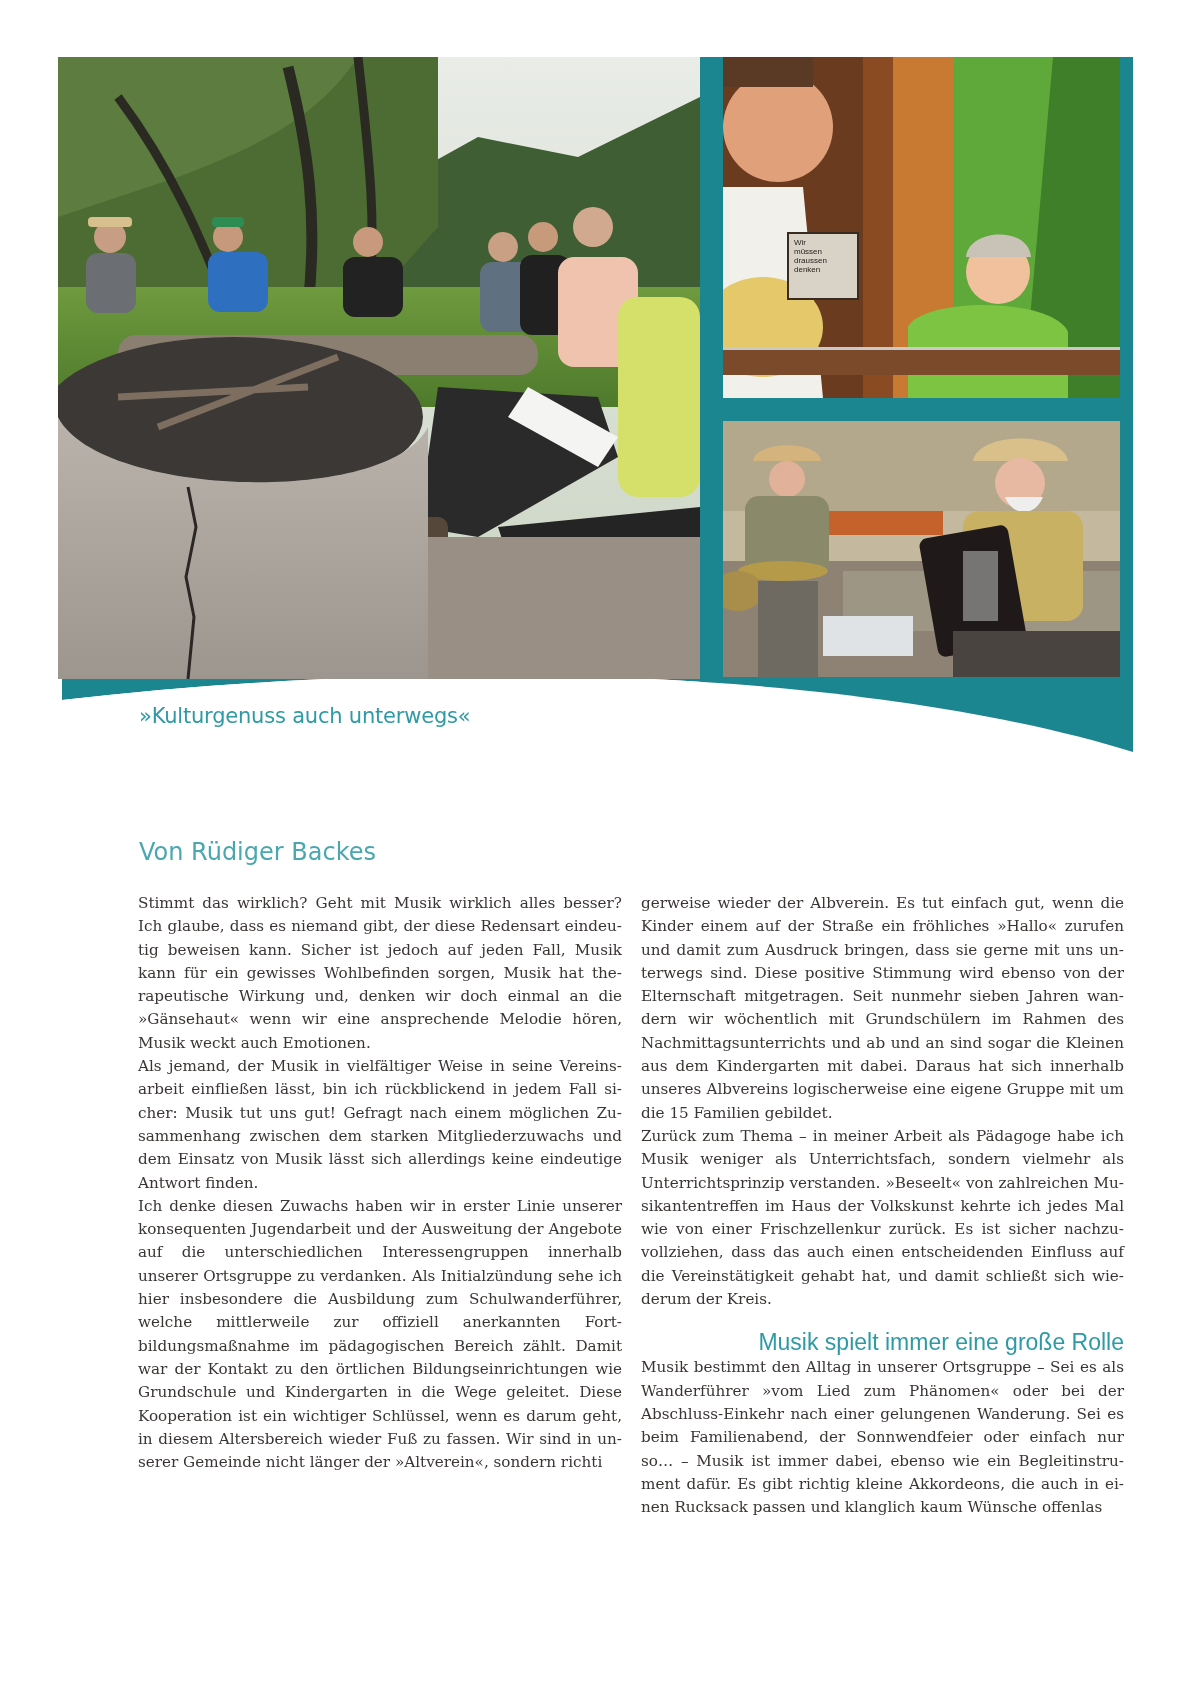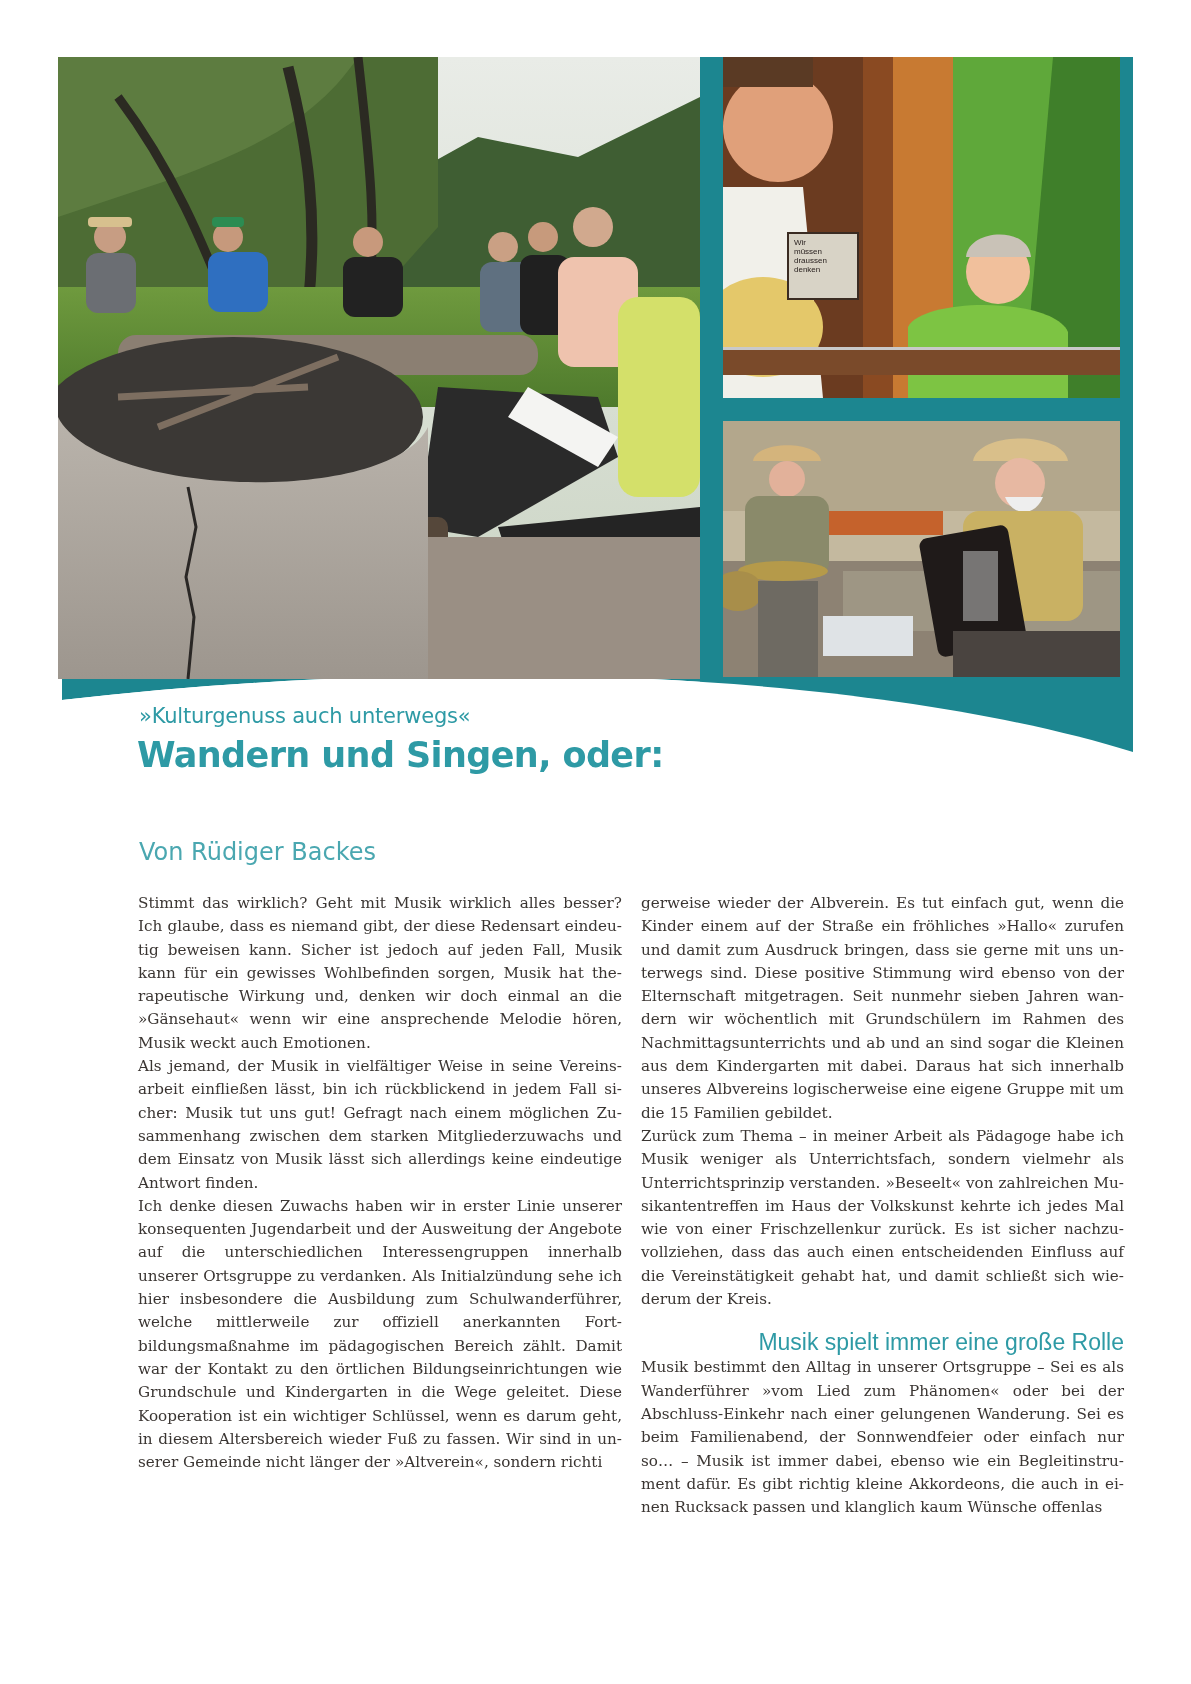--- a/index.html
+++ b/index.html
@@ -182,21 +182,20 @@
       <rect x="240" y="90" width="120" height="110" rx="16" fill="#c9b163"></rect>
       <rect x="205" y="110" width="90" height="120" rx="8" transform="rotate(-10 250 170)" fill="#1f1a19"></rect>
       <rect x="240" y="130" width="35" height="70" fill="#cfcfcf" opacity="0.5"></rect>
       <rect x="230" y="210" width="167" height="46" fill="#4a4440"></rect>
       <rect x="100" y="195" width="90" height="40" fill="#dfe3e6"></rect>
     </svg>
   </div>
 
   <div class="kicker">»Kulturgenuss auch unterwegs«</div>
   <h1 class="title" style="margin:0">
-    <span class="title-line">Wandern und Singen, oder:</span>
   </h1>
   <div class="byline">Von Rüdiger Backes</div>
 
   <div class="col col-left">
     <p>Stimmt das wirklich? Geht mit Musik wirklich alles besser? Ich glaube, dass es niemand gibt, der diese Redensart eindeu­tig beweisen kann. Sicher ist jedoch auf jeden Fall, Musik kann für ein gewisses Wohlbefinden sorgen, Musik hat the­rapeutische Wirkung und, denken wir doch einmal an die »Gänsehaut« wenn wir eine ansprechende Melodie hören, Musik weckt auch Emotionen.</p>
     <p class="gap">Als jemand, der Musik in vielfältiger Weise in seine Vereins­arbeit einfließen lässt, bin ich rückblickend in jedem Fall si­cher: Musik tut uns gut! Gefragt nach einem möglichen Zu­sammenhang zwischen dem starken Mitgliederzuwachs und dem Einsatz von Musik lässt sich allerdings keine eindeutige Antwort finden.</p>
     <p class="gap">Ich denke diesen Zuwachs haben wir in erster Linie unserer konsequenten Jugendarbeit und der Ausweitung der Ange­bote auf die unterschiedlichen Interessengruppen innerhalb unserer Ortsgruppe zu verdanken. Als Initialzündung sehe ich hier insbesondere die Ausbildung zum Schulwander­führer, welche mittlerweile zur offiziell anerkannten Fort­bildungsmaßnahme im pädagogischen Bereich zählt. Damit war der Kontakt zu den örtlichen Bildungseinrichtungen wie Grundschule und Kindergarten in die Wege geleitet. Diese Kooperation ist ein wichtiger Schlüssel, wenn es darum geht, in diesem Altersbereich wieder Fuß zu fassen. Wir sind in un­serer Gemeinde nicht länger der »Altverein«, sondern richti­</p>
   </div>
 
   <div class="col col-right">

